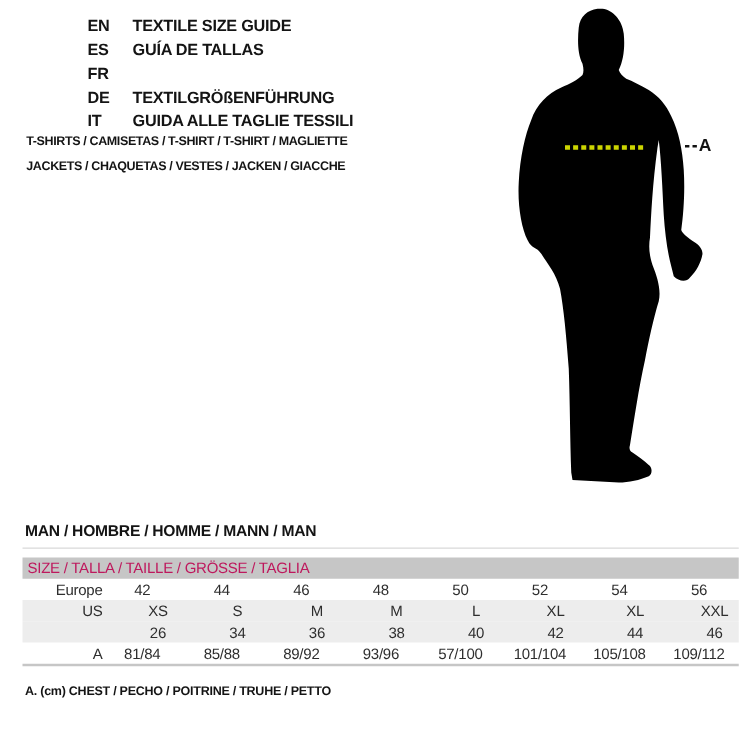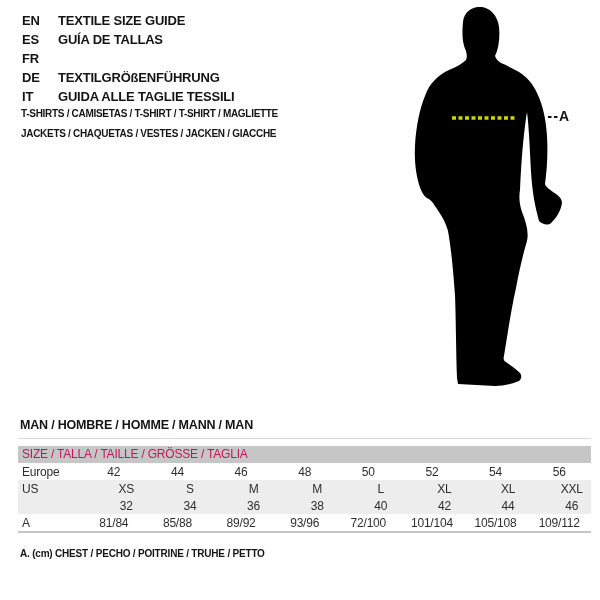--- a/index.html
+++ b/index.html
@@ -2,21 +2,21 @@
 <html><head>
 <meta charset="utf-8">
 <style>
   * { margin:0; padding:0; box-sizing:border-box; }
   html,body { width:600px; height:600px; background:#ffffff; }
   body { font-family:"Liberation Sans", sans-serif; color:#141414; }
   .canvas { position:relative; width:600px; height:600px; background:#ffffff; overflow:hidden; }
 
   
   .lang-list { position:absolute; left:22px; top:11px; }
-  .lang-row { display:grid; grid-template-columns:36px auto; height:19px; align-items:center; }
+  .lang-row { display:grid; grid-template-columns:36px auto; height:19px; align-items:center;margin-left:48px; }
   .lang-code, .lang-label { font-size:13px; font-weight:bold; letter-spacing:-0.2px; white-space:nowrap; }
 
   
   .categories { position:absolute; left:21px; top:104px; }
   .category-line { font-size:10px; font-weight:bold; letter-spacing:-0.3px; line-height:19.5px; white-space:nowrap; }
 
   
   .figure-wrap { position:absolute; left:400px; top:0; width:180px; height:395px; }
   .figure-wrap svg { display:block; width:180px; height:395px; }
   .measure-label { position:absolute; left:159px; top:108px; font-size:14px; font-weight:bold; }
@@ -26,21 +26,21 @@
 
   
   .table-top-rule { position:absolute; left:18px; top:438px; width:573px; height:1px; background:#d9d9d9; }
   .table-bottom-rule { position:absolute; left:18px; top:531px; width:573px; height:2px; background:#c6c6c6; }
 
   
   .size-table { position:absolute; left:18px; top:446px; width:573px; font-size:12px; color:#2e2e2e; }
   .th { height:17px; line-height:17px; background:#c6c6c6; color:#be185d; padding-left:4px; letter-spacing:-0.2px; }
   .tr { display:grid; grid-template-columns:64px repeat(8, 1fr); height:17px; align-items:center; }
   .tr .td { text-align:center; letter-spacing:-0.2px; }
-  .tr .label { text-align:left; padding-left:4px; }
+  .tr .label { text-align:right; padding-left:4px; }
   .r1, .r2 { background:#ededed;gap:25px; }
 
   
   .footnote { position:absolute; left:20px; top:548px; font-size:10px; font-weight:bold; letter-spacing:-0.2px; }
 </style>
 </head>
 <body>
 
 <div class="canvas">
 
@@ -145,37 +145,37 @@
       <div class="td">M</div>
       <div class="td">M</div>
       <div class="td">L</div>
       <div class="td">XL</div>
       <div class="td">XL</div>
       <div class="td">XXL</div>
     </div>
 
     <div class="tr r2">
       <div class="td label"></div>
-      <div class="td">32</div>
+      <div class="td">26</div>
       <div class="td">34</div>
       <div class="td">36</div>
       <div class="td">38</div>
       <div class="td">40</div>
       <div class="td">42</div>
       <div class="td">44</div>
       <div class="td">46</div>
     </div>
 
     <div class="tr r3">
       <div class="td label">A</div>
       <div class="td">81/84</div>
       <div class="td">85/88</div>
       <div class="td">89/92</div>
       <div class="td">93/96</div>
-      <div class="td">72/100</div>
+      <div class="td">57/100</div>
       <div class="td">101/104</div>
       <div class="td">105/108</div>
       <div class="td">109/112</div>
     </div>
   </div>
 
   <div class="table-bottom-rule"></div>
 
   <div class="footnote">A. (cm) CHEST / PECHO / POITRINE / TRUHE / PETTO</div>
 

